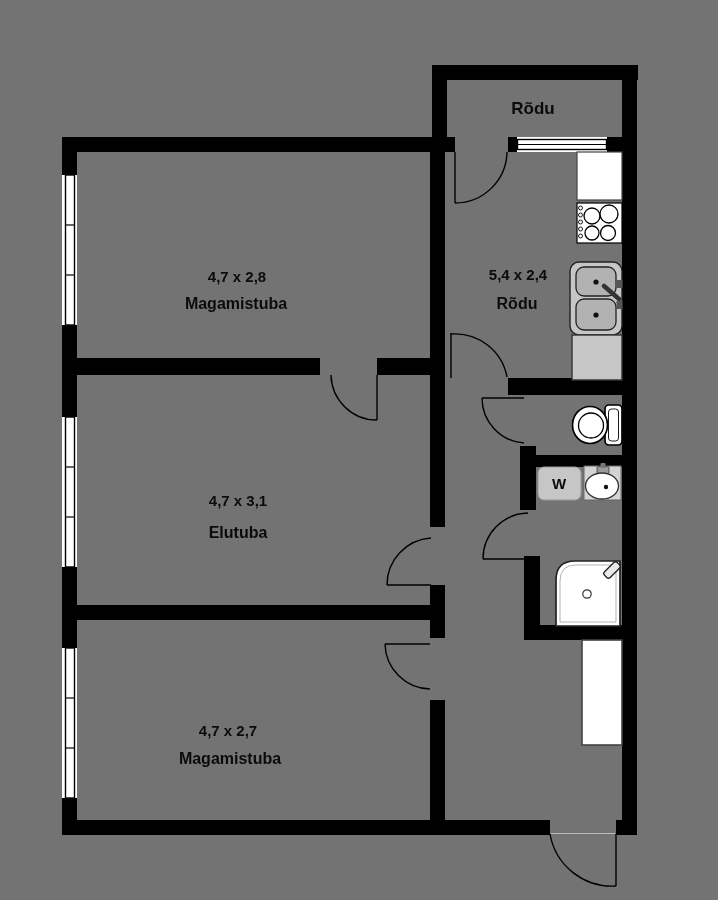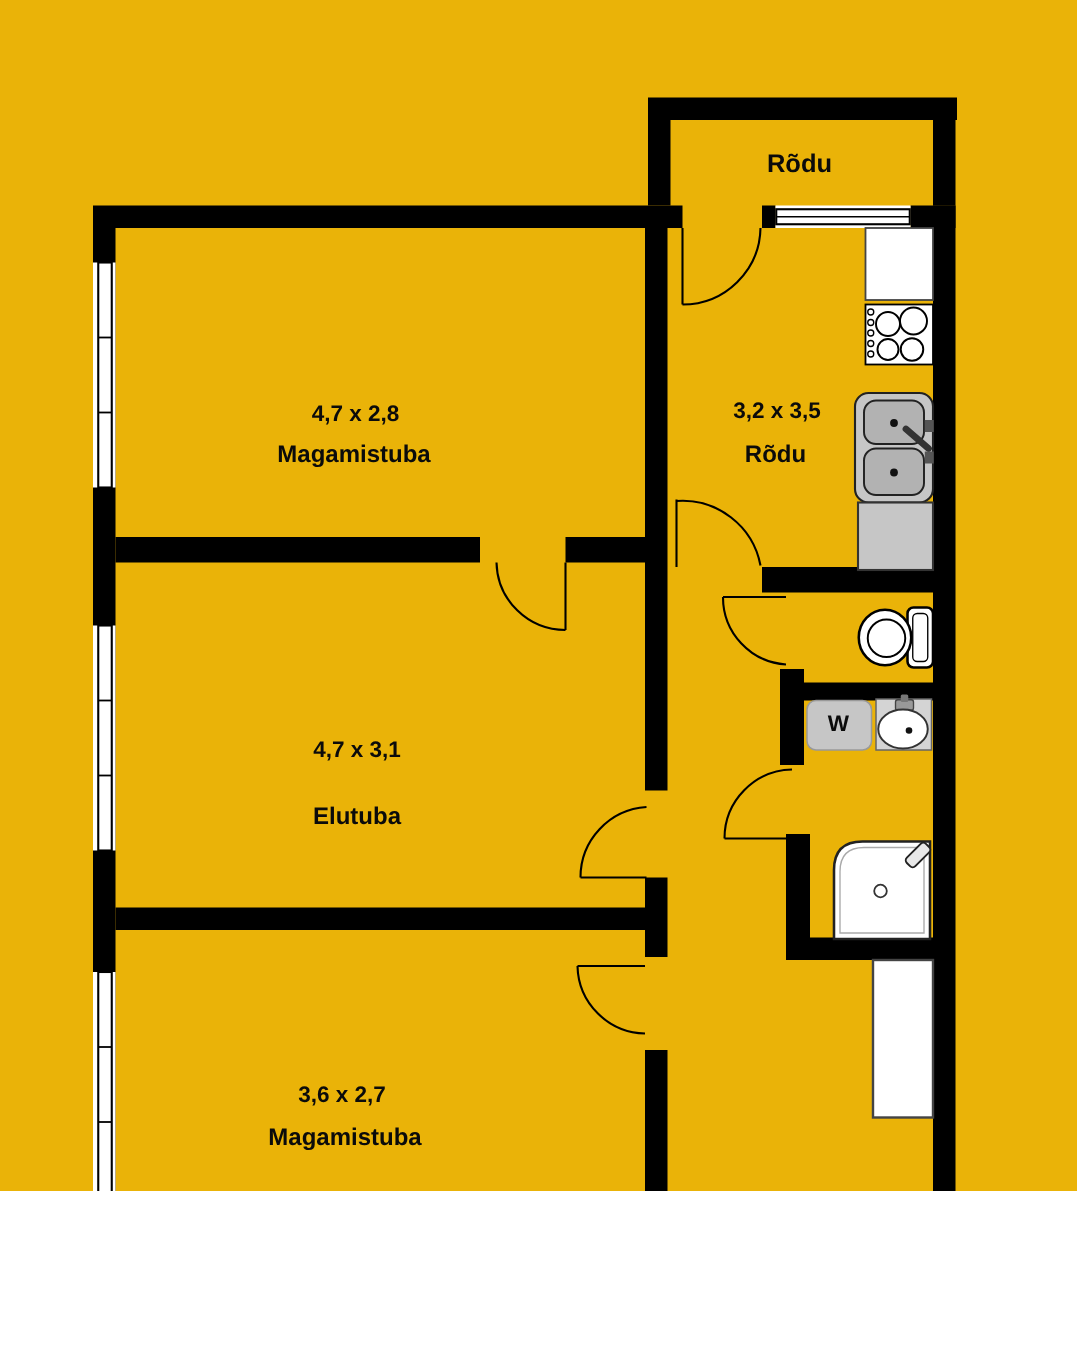--- a/index.html
+++ b/index.html
@@ -1,19 +1,19 @@
 <!DOCTYPE html>
 <html><head>
 <meta charset="utf-8">
 <style>
   html,body{margin:0;padding:0;background:#ffffff;}
   #plan{
     position:relative;
-    width:718px;height:794px;
-    background:#eab308;
+    width:718px;height:900px;
+    background:#737373;
     font-family:"Liberation Sans", sans-serif;
     overflow:hidden;
   }
   #plan svg{position:absolute;left:0;top:0;}
   .label{
     position:absolute;
     transform:translate(-50%,-50%);
     font-weight:bold;
     color:#0b0b0b;
     white-space:nowrap;
@@ -182,22 +182,22 @@
       <rect x="582" y="640" width="40" height="105" fill="#ffffff" stroke="#444" stroke-width="1.6"></rect>
     </g>
   </svg>
 
   <div class="label balcony-name" style="left:533px;top:109px;">Rõdu</div>
 
   <div class="label room-name" style="left:236px;top:256px;">Magamistuba</div>
   <div class="label room-dims" style="left:237px;top:277px;">4,7 x 2,8</div>
 
   <div class="label room-name" style="left:517px;top:256px;">Rõdu</div>
-  <div class="label room-dims" style="left:518px;top:275px;">3,2 x 3,5</div>
-
-  <div class="label room-name" style="left:238px;top:497px;">Elutuba</div>
+  <div class="label room-dims" style="left:518px;top:275px;">5,4 x 2,4</div>
+
+  <div class="label room-name" style="left:238px;top:485px;">Elutuba</div>
   <div class="label room-dims" style="left:238px;top:501px;text-align:right;">4,7 x 3,1</div>
 
   <div class="label room-name" style="left:230px;top:711px;">Magamistuba</div>
-  <div class="label room-dims" style="left:228px;top:731px;">3,6 x 2,7</div>
+  <div class="label room-dims" style="left:228px;top:731px;">4,7 x 2,7</div>
 
   <div class="label wm-label" style="left:559px;top:484px;">W</div>
 </div>
 
 </body></html>

